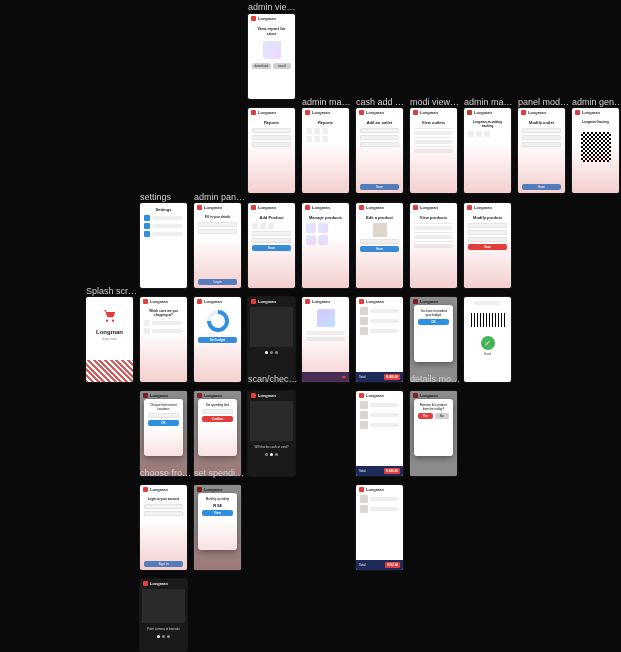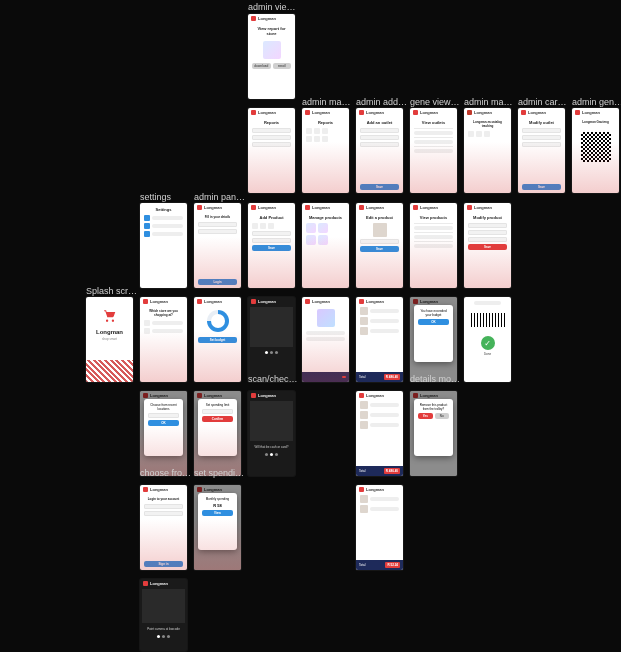--- a/index.html
+++ b/index.html
@@ -185,37 +185,37 @@
           <div class="minisquare"></div>
         </div>
       <div class="row">
           <div class="minisquare"></div>
           <div class="minisquare"></div>
           <div class="minisquare"></div>
         </div>
     </div>
   </div>
 
-  <div class="frame-label" style="left:356px; top:97px;">admin add …</div>
+  <div class="frame-label" style="left:356px; top:97px;">cash add …</div>
   <div class="board tinted" style="left:356px; top:108px;">
     <div class="ab-header">
         <div class="logo-sq"></div>
         <div class="logo-txt">Longman</div>
       </div>
     <div class="ab-body">
       <div class="ab-title">Add an outlet</div>
       <div class="field"></div>
       <div class="field"></div>
       <div class="field"></div>
       <div style="flex:1"></div>
       <div class="btn blue">Save</div>
     </div>
   </div>
 
-  <div class="frame-label" style="left:410px; top:97px;">gene view…</div>
+  <div class="frame-label" style="left:410px; top:97px;">modi view…</div>
   <div class="board tinted" style="left:410px; top:108px;">
     <div class="ab-header">
         <div class="logo-sq"></div>
         <div class="logo-txt">Longman</div>
       </div>
     <div class="ab-body">
       <div class="ab-title">View outlets</div>
       <div class="hr"></div>
         <div class="pill"></div>
         <div class="hr"></div>
@@ -234,21 +234,21 @@
     <div class="ab-body center">
       <div class="ab-title" style="font-size:3px">Longman.za catalog tracking</div>
       <div class="row">
           <div class="minisquare"></div>
           <div class="minisquare"></div>
           <div class="minisquare"></div>
         </div>
     </div>
   </div>
 
-  <div class="frame-label" style="left:518px; top:97px;">admin card…</div>
+  <div class="frame-label" style="left:518px; top:97px;">panel modi…</div>
   <div class="board tinted" style="left:518px; top:108px;">
     <div class="ab-header">
         <div class="logo-sq"></div>
         <div class="logo-txt">Longman</div>
       </div>
     <div class="ab-body">
       <div class="ab-title">Modify outlet</div>
       <div class="field"></div>
         <div class="field"></div>
         <div class="field"></div>

